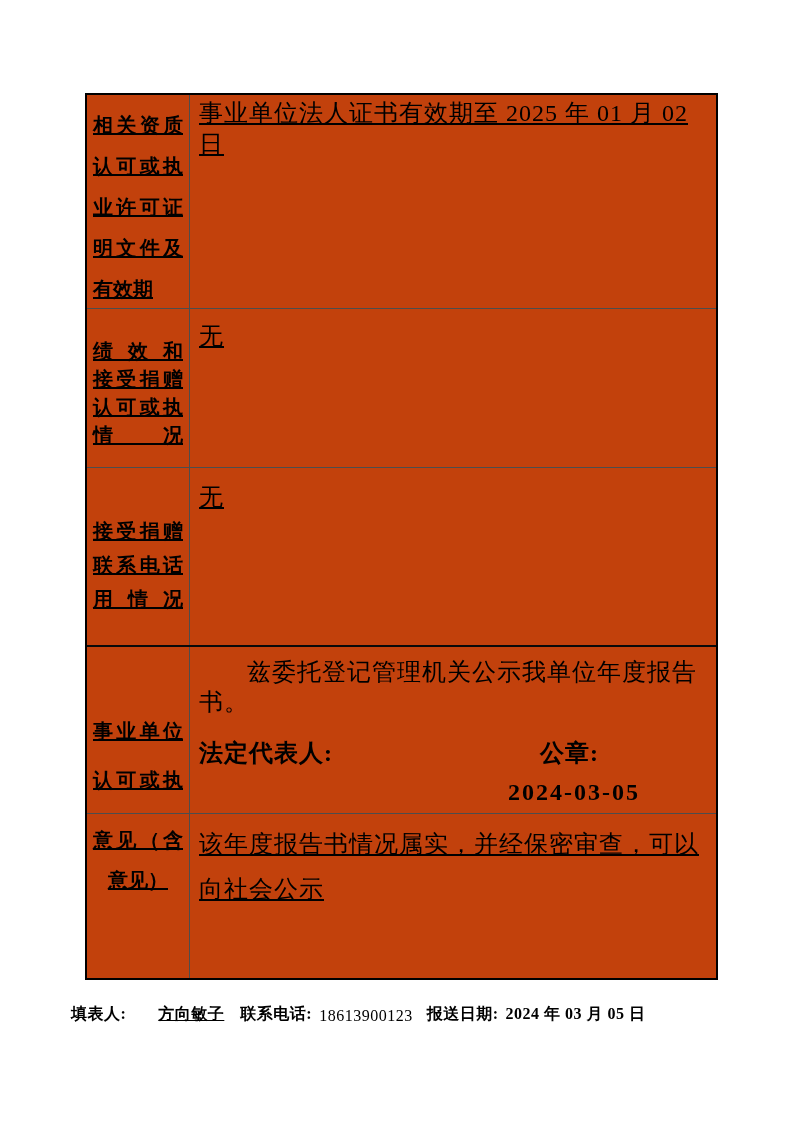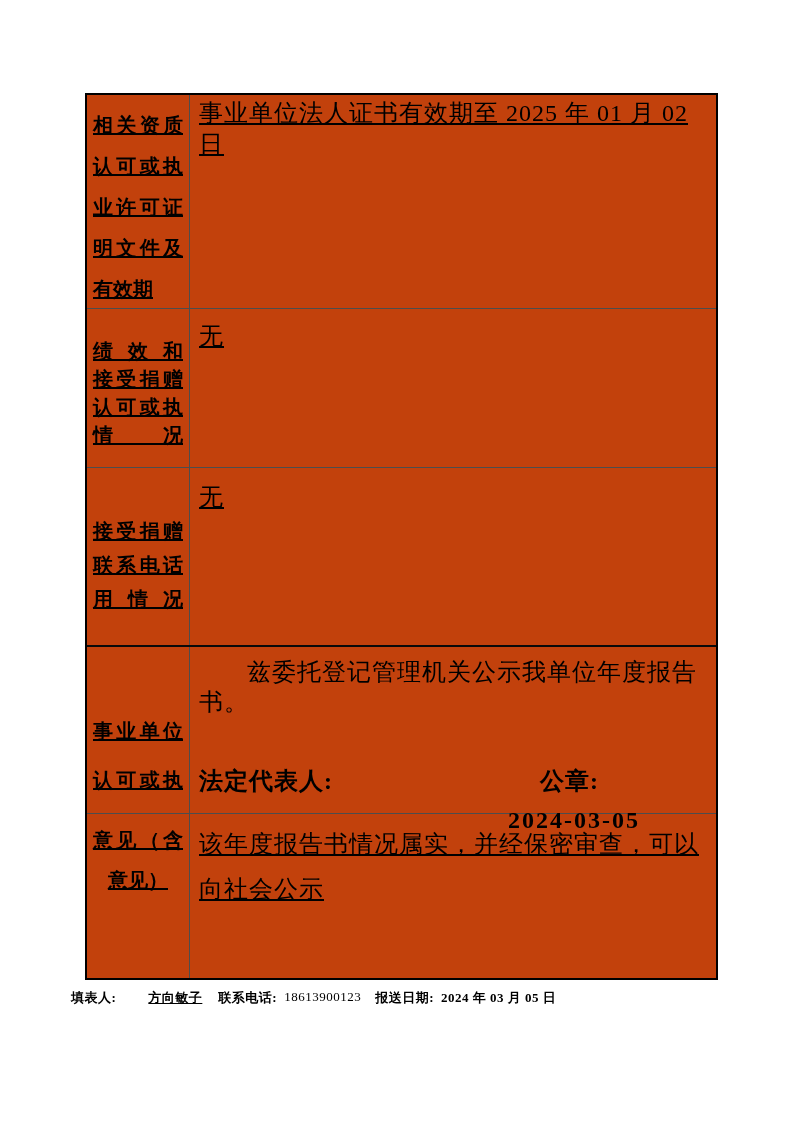--- a/index.html
+++ b/index.html
@@ -63,29 +63,29 @@
   .r5 .content-cell { padding-top:8px;  line-height:45px; }
   .entity-statement {
     position:absolute; left:9px; right:9px; top:10px;
     text-indent:2em; line-height:30px;
   }
   .legal-rep { position:absolute; left:9px;   top:90px;  }
   .seal      { position:absolute; left:350px; top:90px;  }
   .seal-date { position:absolute; left:318px; top:132px; letter-spacing:2px; }
   .footer-line {
     position:absolute; left:71px; top:989px; width:652px;
-    font-size:13px;
-    display:flex; align-items:flex-start; white-space:nowrap;
+    font-size:16px;
+    display:flex; align-items:flex-end; white-space:nowrap;
   }
   .footer-line .lbl { font-weight:bold; letter-spacing:0.5px; }
   .footer-line .val { letter-spacing:0.5px; }
   .fv-name  { margin-left:32px; margin-right:16px; font-weight:bold;text-decoration:underline; }
   .fv-phone { margin-left:7px;  margin-right:14px; font-weight:normal; letter-spacing:1px; }
-  .fv-date  { margin-left:7px;  font-weight:bold; letter-spacing:1px; }
-  .bold { font-weight:bold;margin-top:28px; }
+  .fv-date  { margin-left:7px;  font-weight:bold; letter-spacing:1px;margin-top:15px; }
+  .bold { font-weight:bold; }
 </style>
 </head>
 <body>
 
 <div class="page">
 
   <div class="doc-table">
 
     <div class="trow r1 first">
       <div class="label-cell">

